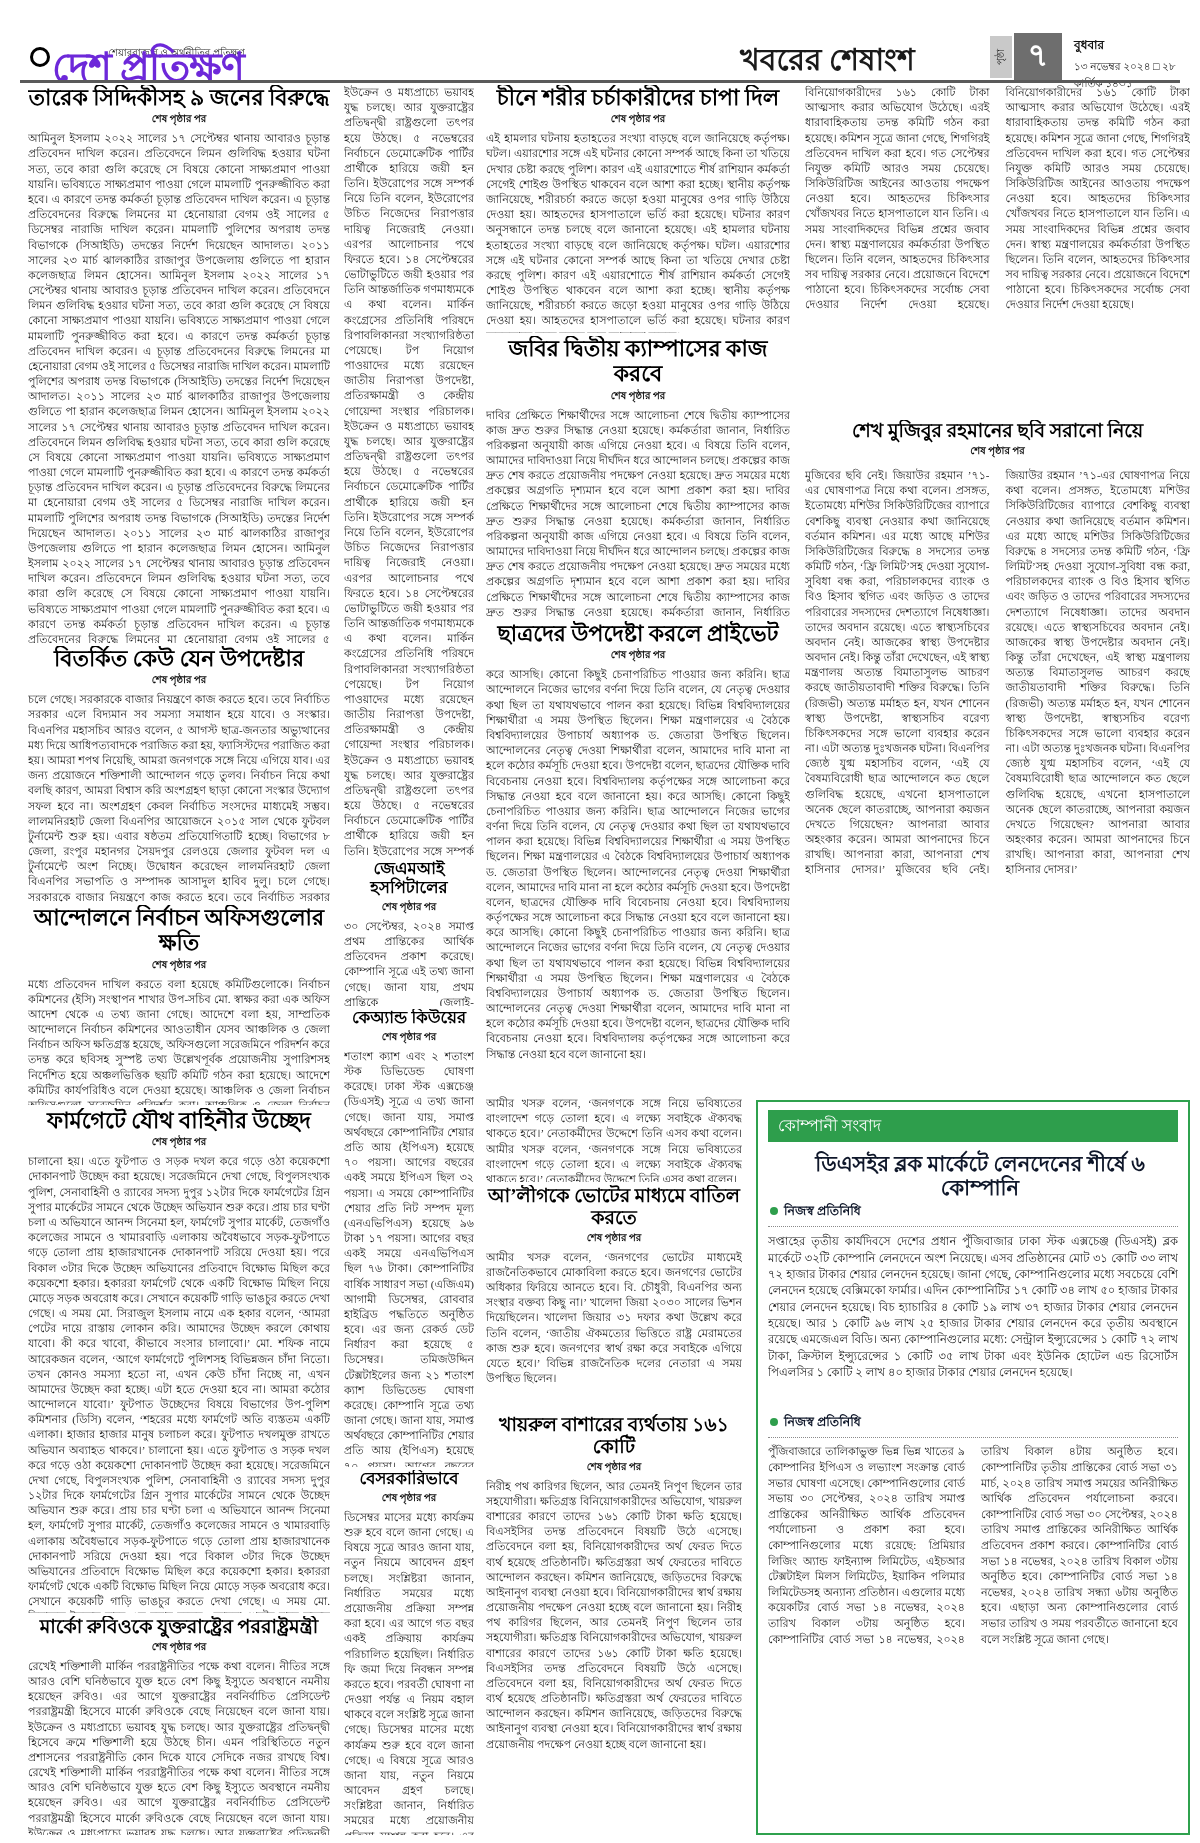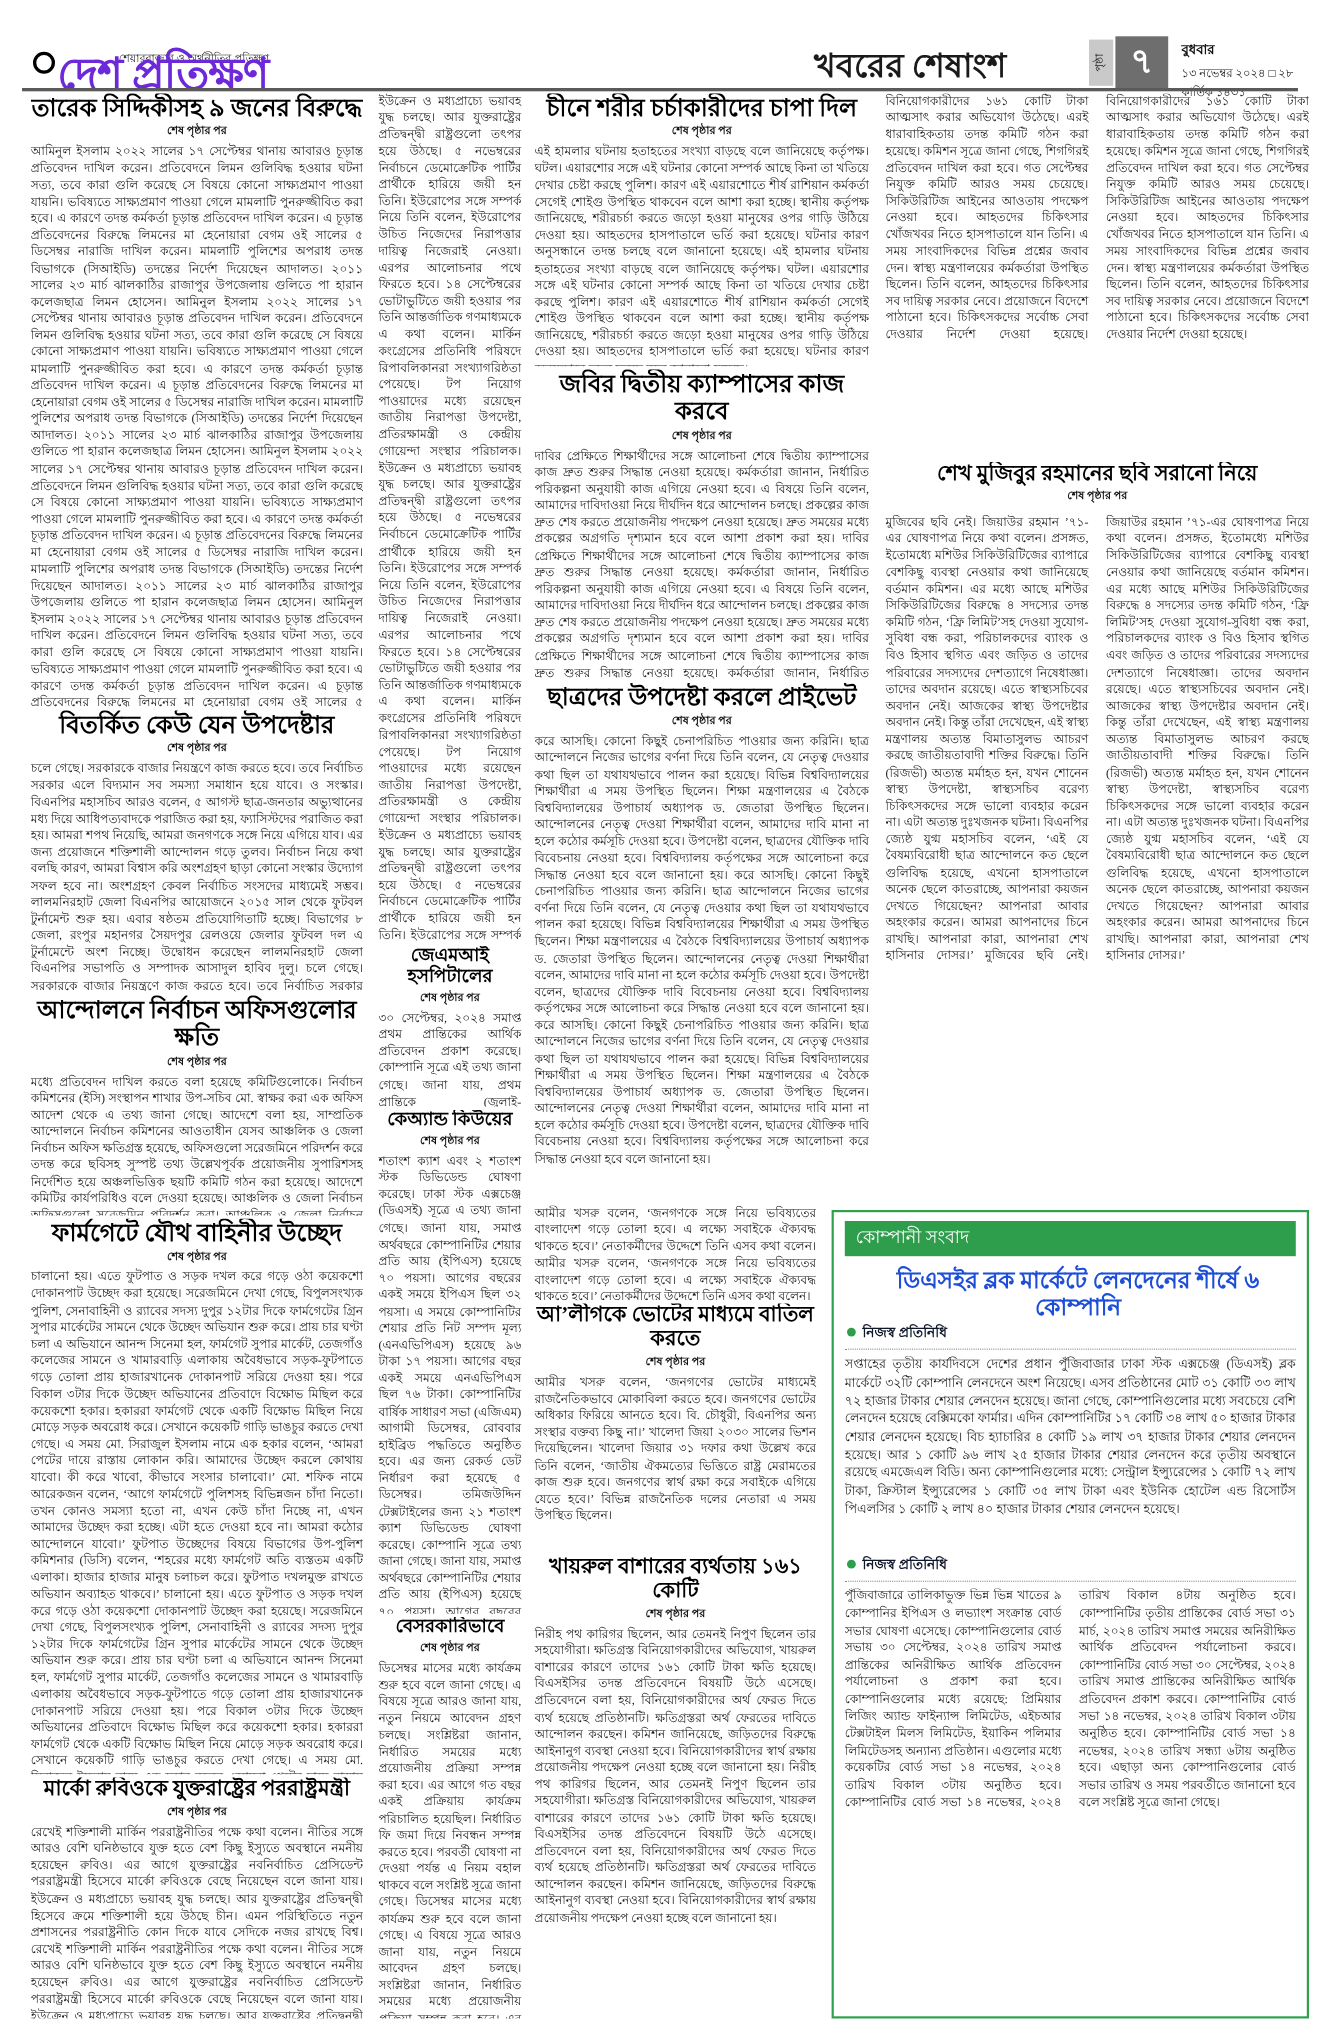--- a/index.html
+++ b/index.html
@@ -27,21 +27,21 @@
   .h-sm{font-size:16.5px;}
   .cont{text-align:center;font-size:10px;font-weight:bold;margin:1px 0 3px 0;color:#111;}
   .body{margin:0;font-size:11px;line-height:1.38;text-align:justify;color:#1c1c1c;
         word-break:break-word;}
   .twocol{column-count:2;column-gap:16px;}
   
   .company-box{position:absolute;left:756px;top:1100px;width:434px;height:735px;
                border:2px solid #2fa14e;background:#fff;box-sizing:border-box;padding:8px 10px;overflow:hidden;}
   .company-bar{background:#2e9e4c;color:#fff;font-weight:normal;font-size:16px;
                padding:4px 10px;height:24px;line-height:24px;}
-  .g-head{margin:10px 0 2px 14px;text-align:center;font-weight:900;color:#1d4ed8;line-height:1.15;}
+  .g-head{margin:10px 0 2px 14px;text-align:center;font-weight:900;color:#0f172a;line-height:1.15;}
   .g-head-lg{font-size:21px;}
   .g-head-md{font-size:19px;}
   .byline{font-size:12.5px;font-weight:bold;margin:2px 0 4px 2px;color:#0f172a;}
   .dot-ic{display:inline-block;width:8px;height:8px;border-radius:50%;background:#2e9e4c;margin-right:6px;}
   .dotted{border-top:1.5px dotted #8a8a8a;margin:3px 0 6px 0;height:0;}
   .g-body{font-size:11.5px;line-height:1.42;text-align:justify;color:#1c1c1c;margin:0;}
 </style>
 </head>
 <body>
 

